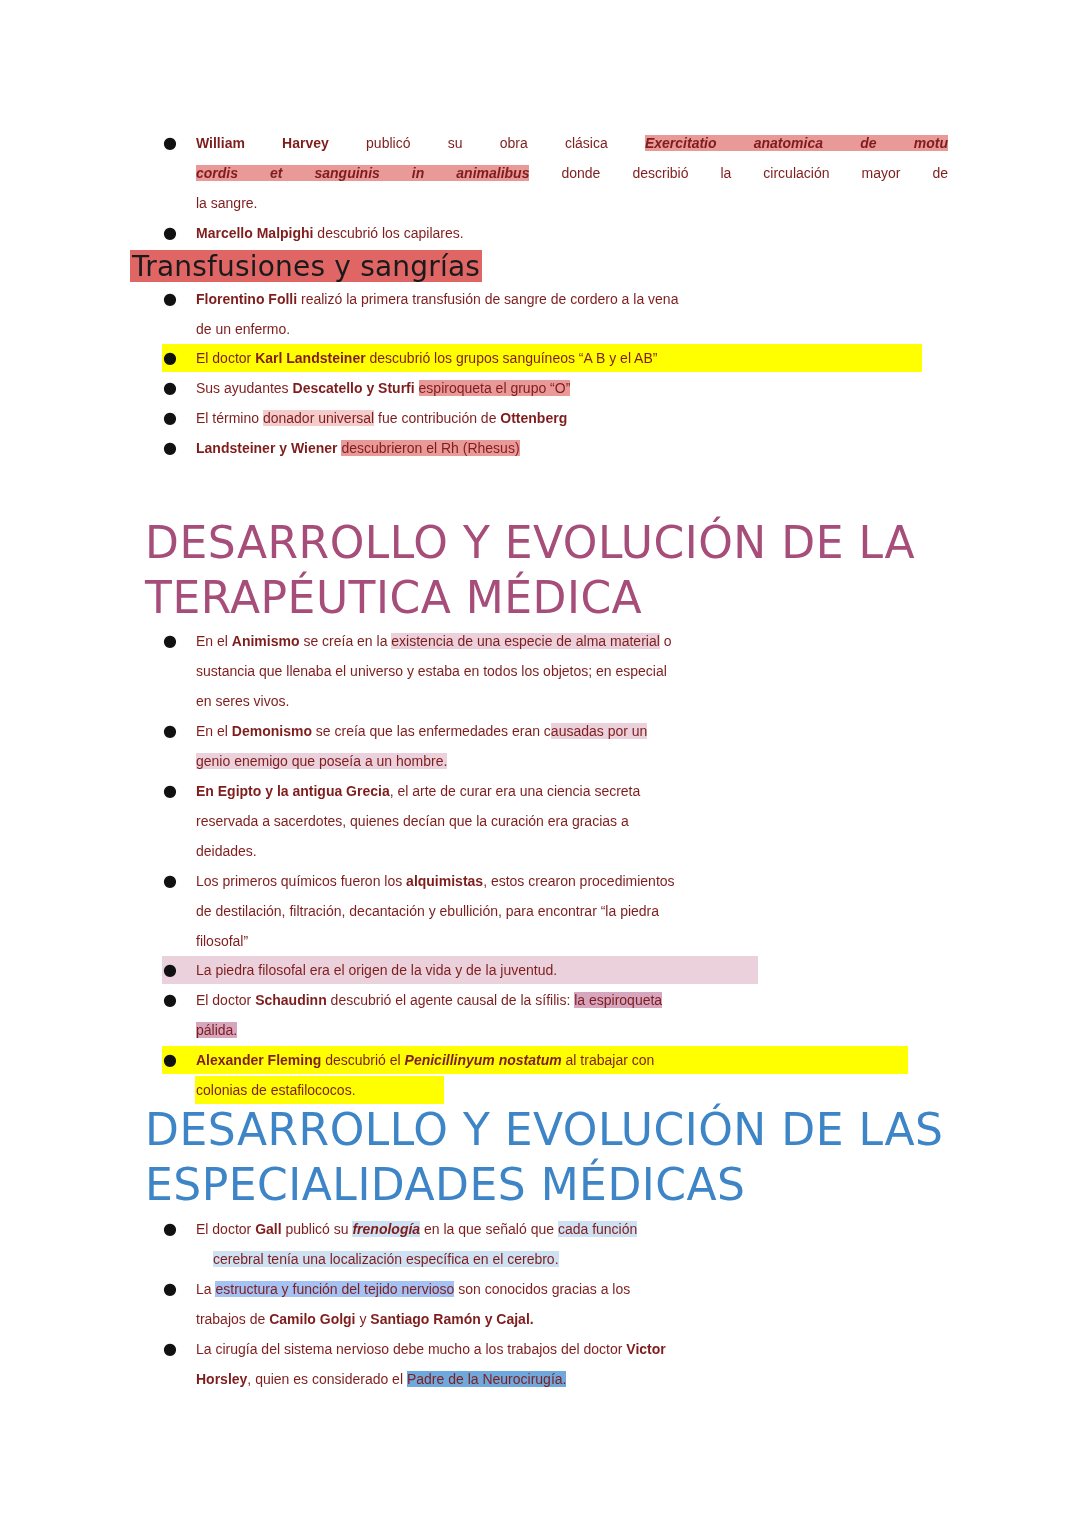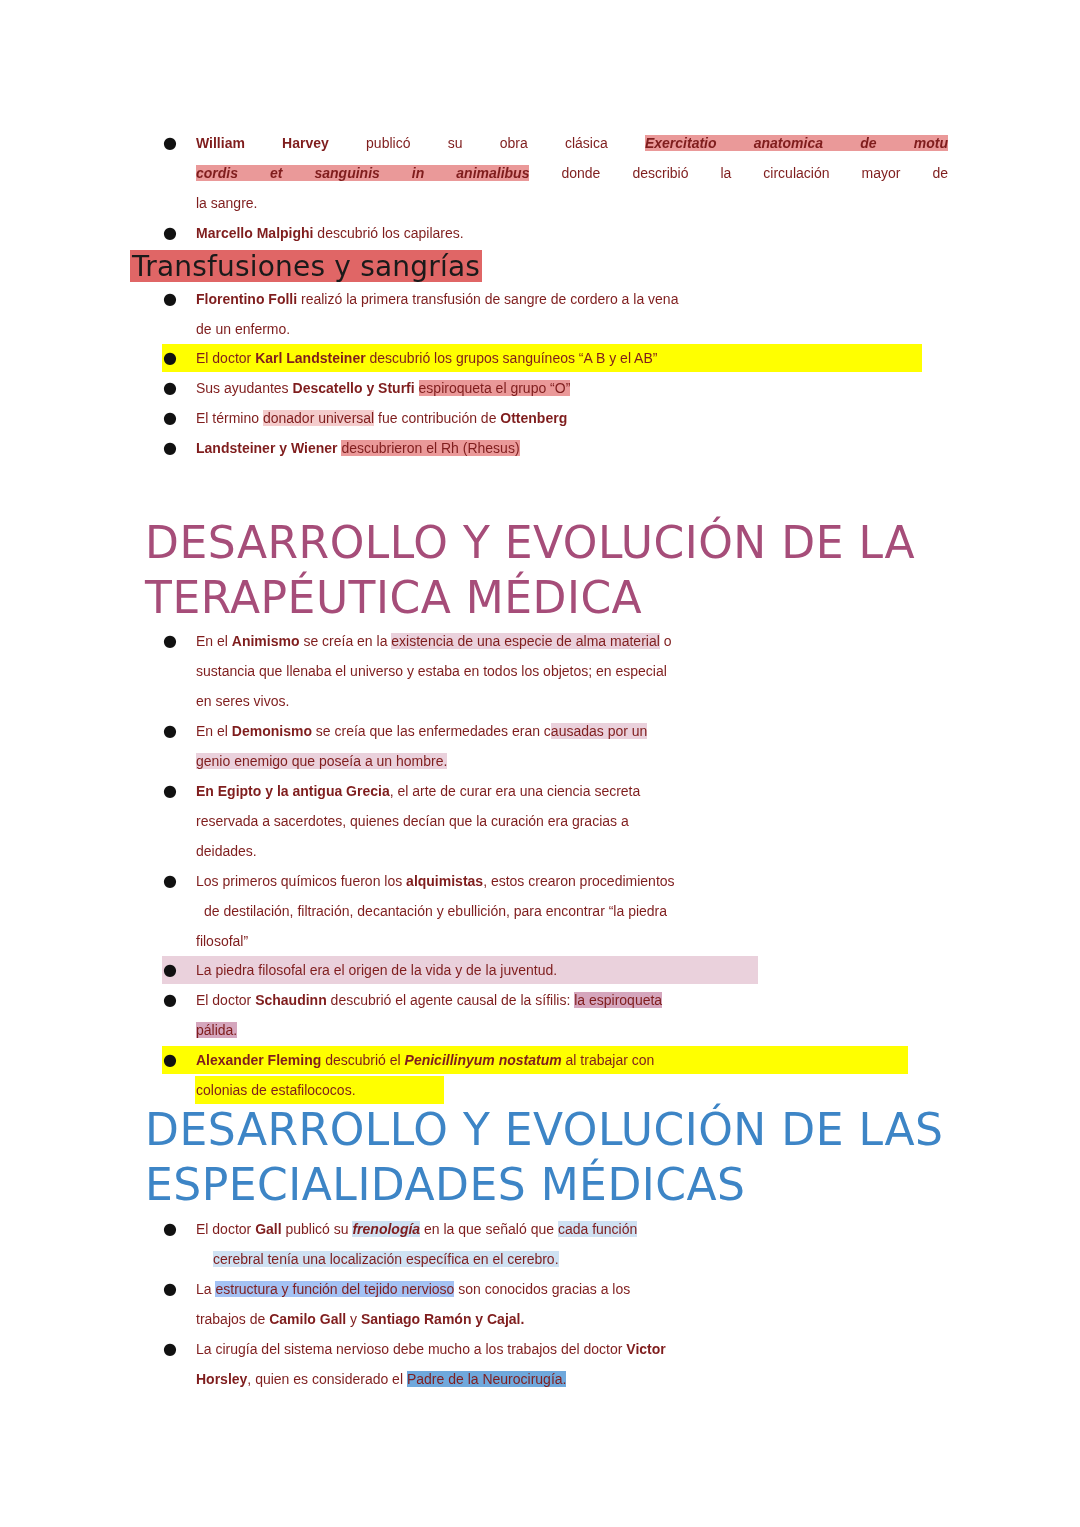--- a/index.html
+++ b/index.html
@@ -93,21 +93,21 @@
   <div class="t" style="left:196px; top:776px;">
     <b>En Egipto y la antigua Grecia</b><span>, el arte de curar era una ciencia secreta</span>
   </div>
   <div class="t" style="left:196px; top:806px;">reservada a sacerdotes, quienes decían que la curación era gracias a</div>
   <div class="t" style="left:196px; top:836px;">deidades.</div>
 
   <span class="bullet" style="top:866px">●</span>
   <div class="t" style="left:196px; top:866px;">
     <span>Los primeros químicos fueron los </span><b>alquimistas</b><span>, estos crearon procedimientos</span>
   </div>
-  <div class="t" style="left:204px; top:896px;text-align:center;">de destilación, filtración, decantación y ebullición, para encontrar “la piedra</div>
+  <div class="t" style="left:196px; top:896px;text-align:center;">de destilación, filtración, decantación y ebullición, para encontrar “la piedra</div>
   <div class="t" style="left:196px; top:926px;">filosofal”</div>
 
   <div class="row-hl hl-pink" style="left:162px; top:956px; width:596px;"></div>
   <span class="bullet" style="top:955px">●</span>
   <div class="t" style="left:196px; top:955px;">La piedra filosofal era el origen de la vida y de la juventud.</div>
 
   <span class="bullet" style="top:985px">●</span>
   <div class="t" style="left:196px; top:985px;">
     <span>El doctor </span><b>Schaudinn</b><span> descubrió el agente causal de la sífilis: </span><span class="hl-mauve">la espiroqueta</span>
   </div>
@@ -132,21 +132,21 @@
   </div>
   <div class="t" style="left:196px; top:1244px;padding-left:17px;">
     <span class="hl-lightblue">cerebral tenía una localización específica en el cerebro.</span>
   </div>
 
   <span class="bullet" style="top:1274px">●</span>
   <div class="t" style="left:196px; top:1274px;">
     <span>La </span><span class="hl-blue">estructura y función del tejido nervioso</span><span> son conocidos gracias a los</span>
   </div>
   <div class="t" style="left:196px; top:1304px;">
-    <span>trabajos de </span><b>Camilo Gall</b><span> y </span><b>Santiago Ramón y Cajal.</b>
+    <span>trabajos de </span><b>Camilo Golgi</b><span> y </span><b>Santiago Ramón y Cajal.</b>
   </div>
 
   <span class="bullet" style="top:1334px">●</span>
   <div class="t" style="left:196px; top:1334px;">
     <span>La cirugía del sistema nervioso debe mucho a los trabajos del doctor </span><b>Victor</b>
   </div>
   <div class="t" style="left:196px; top:1364px;">
     <b>Horsley</b><span>, quien es considerado el </span><span class="hl-midblue">Padre de la Neurocirugía.</span>
   </div>
 

